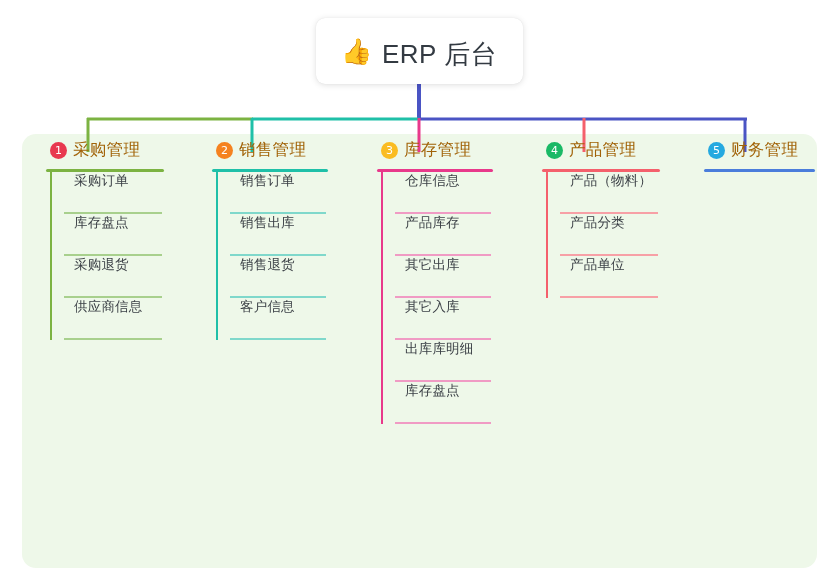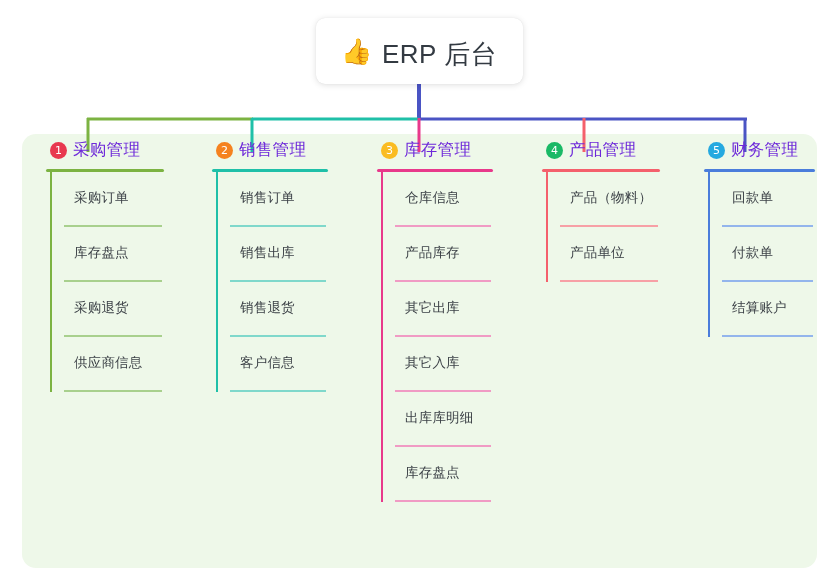--- a/index.html
+++ b/index.html
@@ -94,21 +94,21 @@
     border-radius: 50%;
     color: #ffffff;
     font-size: 11px;
     line-height: 17px;
     text-align: center;
     flex: 0 0 auto;
     font-family: "DejaVu Sans", sans-serif;
   }
   .col-title {
     font-size: 16.5px;
-    color: #6d28d9;
+    color: #a16207;
     white-space: nowrap;
     letter-spacing: 0.3px;
   }
   .col-headrule {
     height: 3px;
     border-radius: 2px;
     margin-top: 3px;
   }
   .col-body {
     position: relative;
@@ -117,24 +117,24 @@
   }
   .col-spine {
     position: absolute;
     left: 0;
     top: 0;
     bottom: 0;
     width: 2px;
   }
   .leaf {
     position: relative;
-    height: 55px;
+    height: 42px;
     box-sizing: border-box;
     display: flex;
-    align-items: center;
+    align-items: flex-start;
     padding-bottom: 4px;
   }
   .leaf-label {
     font-size: 13.5px;
     color: #3a3f45;
     white-space: nowrap;
     padding-left: 10px;
     letter-spacing: 0.2px;
   }
   .leaf-rule {
@@ -259,40 +259,29 @@
         <span class="col-title">产品管理</span>
       </div>
       <div class="col-headrule" style="background: rgb(244, 96, 108); width: 118px; margin-left: 12px;"></div>
       <div class="col-body">
         <div class="col-spine" style="background: rgb(244, 96, 108);"></div>
         <div class="leaf">
           <span class="leaf-label">产品（物料）</span>
           <div class="leaf-rule" style="background: rgb(247, 160, 166); width: 98px;"></div>
         </div>
         <div class="leaf">
+          <span class="leaf-label">产品分类</span>
+          <div class="leaf-rule" style="background: rgb(247, 160, 166); width: 98px;"></div>
+        </div>
+        <div class="leaf">
           <span class="leaf-label">产品单位</span>
           <div class="leaf-rule" style="background: rgb(247, 160, 166); width: 98px;"></div>
         </div>
       </div>
     </div>
     <div class="column" style="left: 692px; width: 143px;">
       <div class="col-header">
         <span class="badge" style="background: rgb(37, 169, 224);">5</span>
         <span class="col-title">财务管理</span>
       </div>
       <div class="col-headrule" style="background: rgb(74, 125, 219); width: 111px; margin-left: 12px;"></div>
-      <div class="col-body">
-        <div class="col-spine" style="background: rgb(74, 125, 219);"></div>
-        <div class="leaf">
-          <span class="leaf-label">回款单</span>
-          <div class="leaf-rule" style="background: rgb(147, 181, 236); width: 91px;"></div>
-        </div>
-        <div class="leaf">
-          <span class="leaf-label">付款单</span>
-          <div class="leaf-rule" style="background: rgb(147, 181, 236); width: 91px;"></div>
-        </div>
-        <div class="leaf">
-          <span class="leaf-label">结算账户</span>
-          <div class="leaf-rule" style="background: rgb(147, 181, 236); width: 91px;"></div>
-        </div>
-      </div>
     </div>
   </div>
 
 </body></html>

